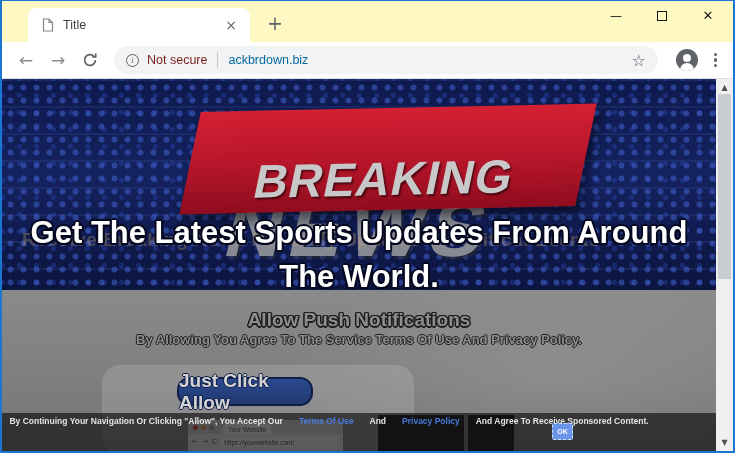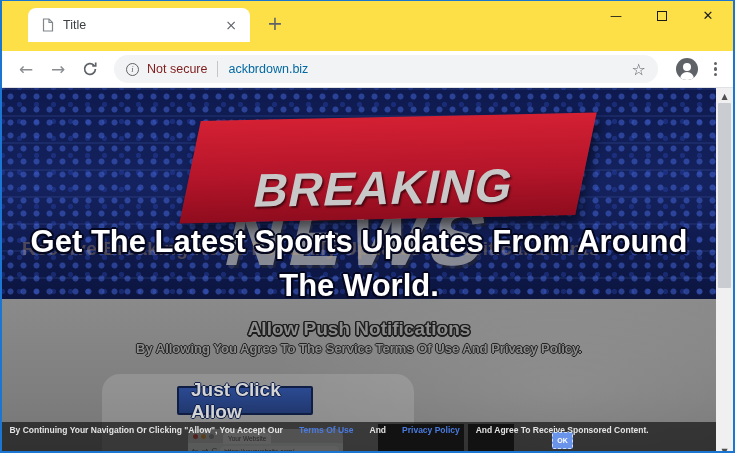--- a/index.html
+++ b/index.html
@@ -6,21 +6,21 @@
   *{box-sizing:border-box;}
   .win{
     position:relative;width:735px;height:453px;
     border:2px solid #1b76d2;border-top-width:1px;
     background:#dee1e6;overflow:hidden;
     font-family:"Liberation Sans",sans-serif;
   }
   .icn{font-family:"DejaVu Sans",sans-serif;}
 
   
-  .tabstrip{position:relative;height:50px;background:#fde047;}
+  .tabstrip{position:relative;height:41px;background:#fef9c3;}
   .tab{
     position:absolute;left:26px;top:7px;width:222px;height:34px;
     background:#fff;border-radius:8px 8px 0 0;
     display:flex;align-items:center;padding:0 10px 0 14px;
   }
   .tab-title{flex:1;margin-left:9px;font-size:12.5px;color:#3c4043;white-space:nowrap;overflow:hidden;}
   .tab-close{width:18px;height:18px;display:flex;align-items:center;justify-content:center;
     font-size:14px;color:#5f6368;cursor:default;}
   .newtab{
     position:absolute;left:260px;top:9px;width:26px;height:26px;border-radius:50%;
@@ -123,26 +123,25 @@
   .allow-title{
     position:absolute;left:0;top:19px;width:100%;text-align:center;
     font-size:19px;font-weight:bold;color:#8d8d8d;
   }
   .allow-sub{
     position:absolute;left:0;top:42px;width:100%;text-align:center;
     font-size:13px;font-weight:bold;color:#8d8d8d;
     text-shadow:-1px 0 #222,1px 0 #222,0 -1px #222,0 1px #222;
   }
   .allow-btn{
-    position:absolute;left:175px;top:87px;width:136px;height:29px;border-radius:2px;
+    position:absolute;left:175px;top:87px;width:136px;height:29px;border-radius:13px;
     background:linear-gradient(180deg,#2b4a92 0%,#21386f 100%);
     border:2px solid #101e44;display:flex;align-items:center;justify-content:center;
     font-size:19px;font-weight:bold;color:#d4d4d4;
     text-shadow:-1px 0 #10204a,1px 0 #10204a,0 -1px #10204a,0 1px #10204a;
-    padding-left:12px;
   }
 
   
   .phone-rect{position:absolute;background:#141414;}
   .mockup{
     position:absolute;left:186px;top:341px;width:155px;height:31px;
     background:#d8dadd;border-radius:7px 7px 0 0;z-index:1;overflow:hidden;
   }
   .mk-row1{display:flex;align-items:center;height:14px;padding:0 5px;}
   .mk-dot{width:5px;height:5px;border-radius:50%;margin-right:3px;flex:0 0 auto;}

